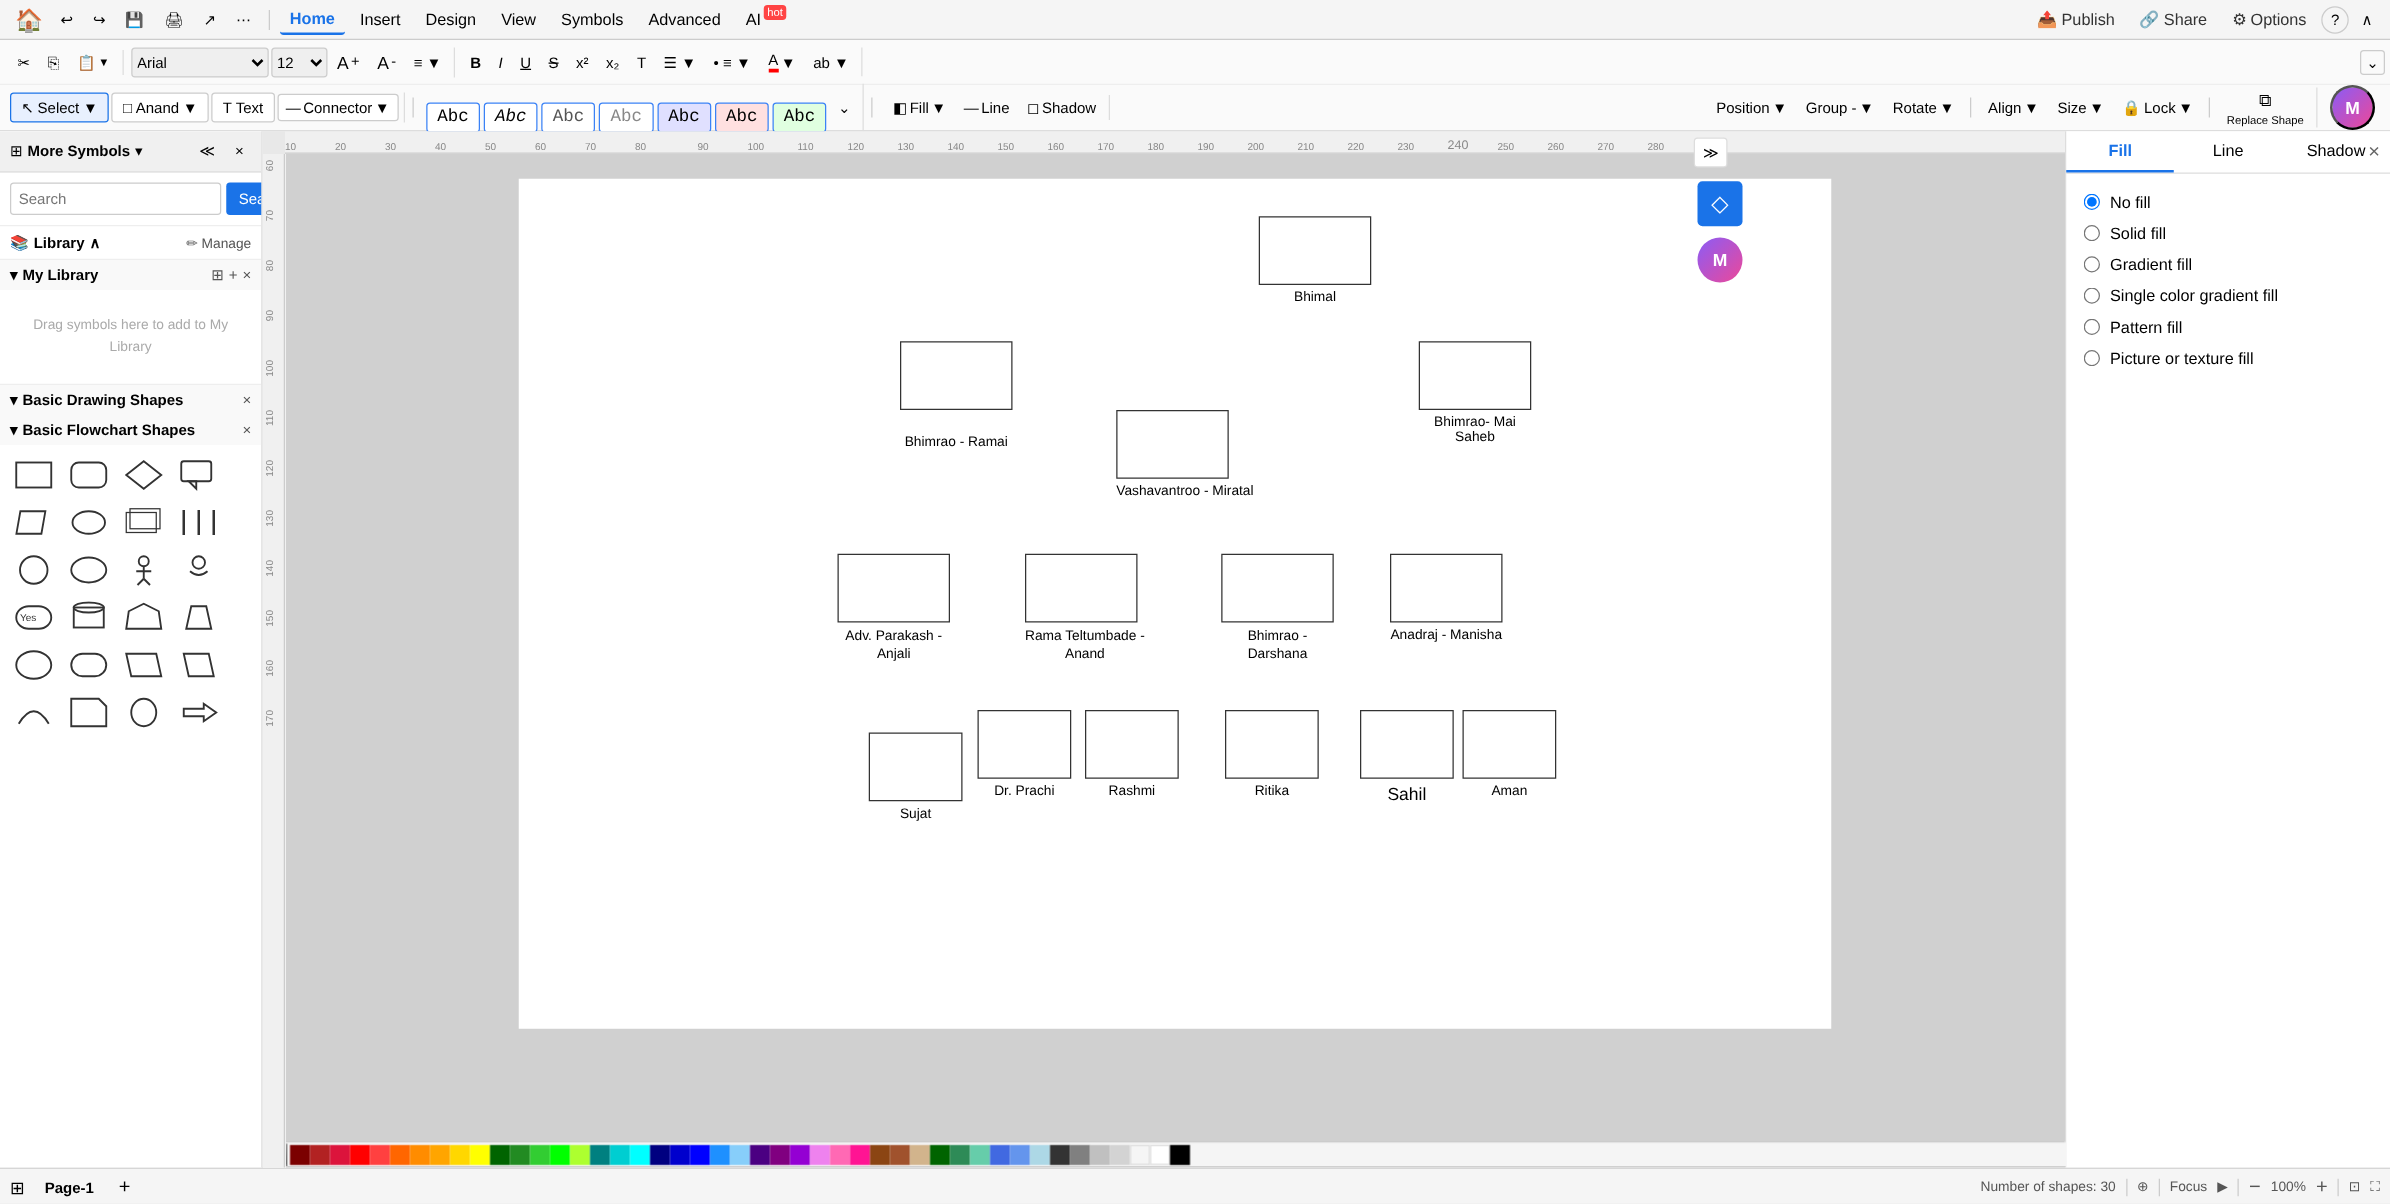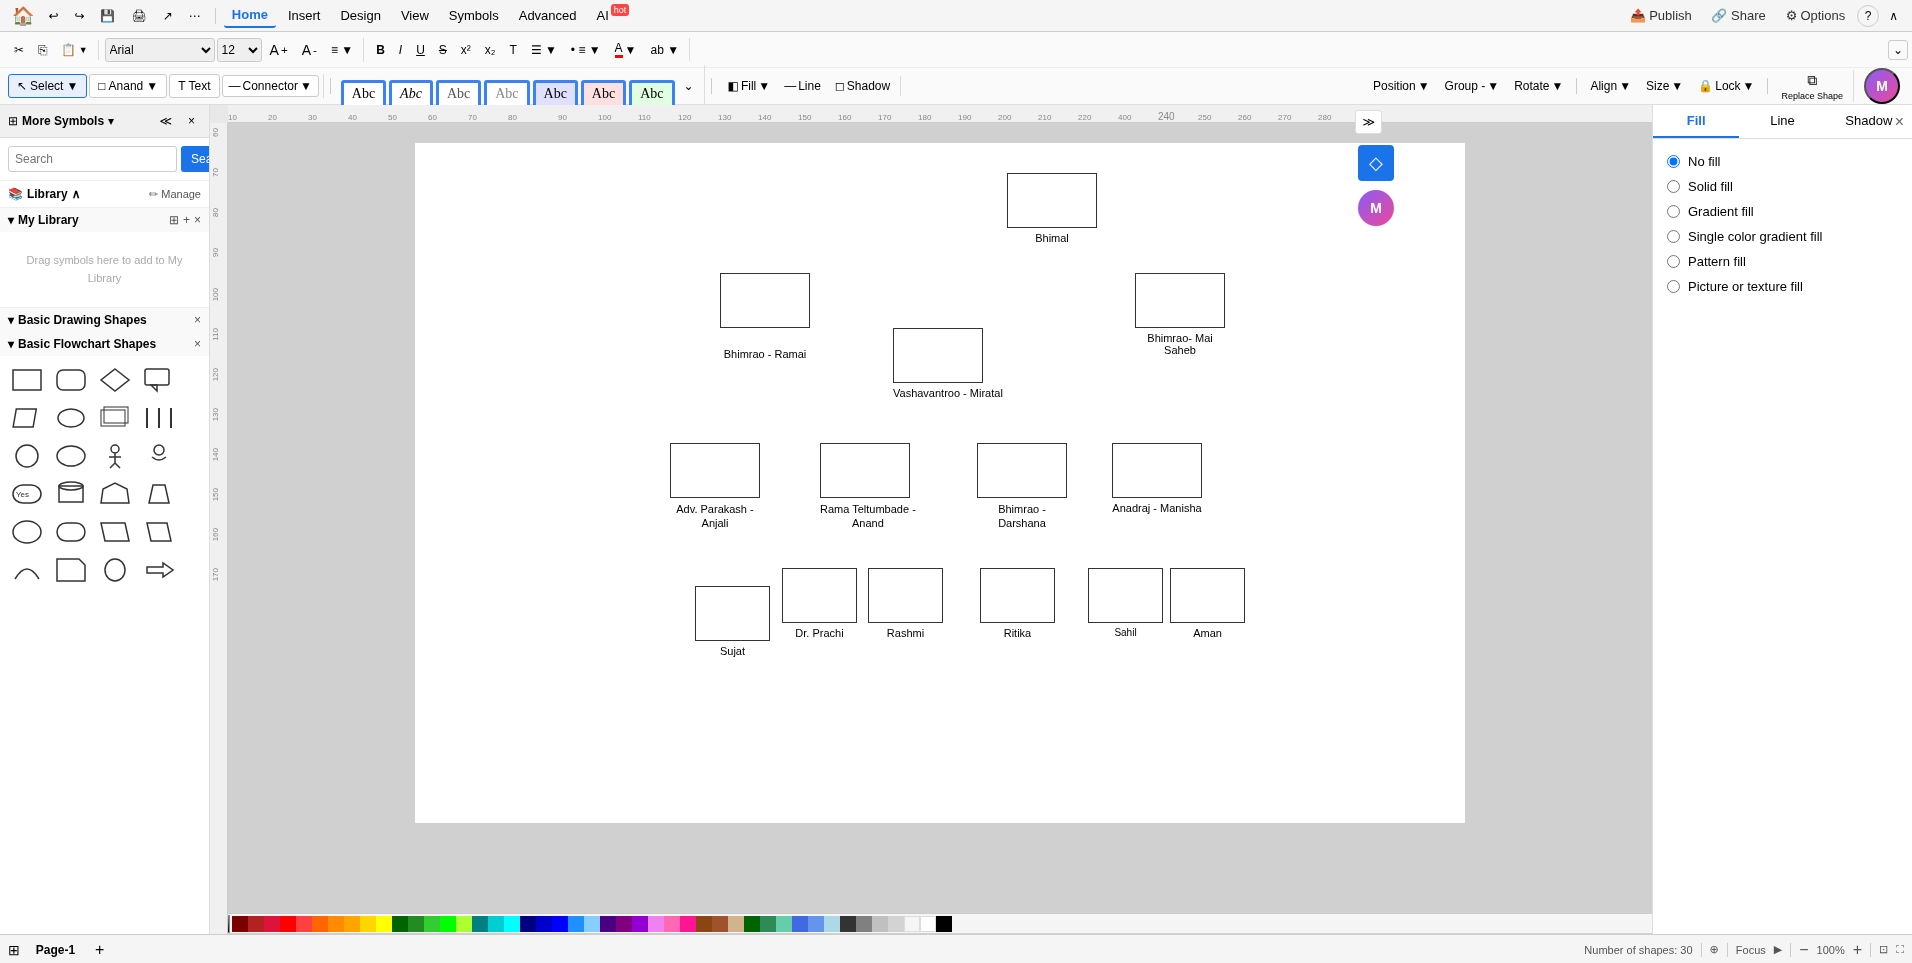--- a/index.html
+++ b/index.html
@@ -75,21 +75,21 @@
       display: flex; align-items: center; background: #f5f5f5; border-top: 1px solid #ccc;
       height: 30px; padding: 0 8px; gap: 8px;
     }
     .status-item { font-size: 11px; color: #555; display: flex; align-items: center; gap: 3px; }
     .status-sep { width: 1px; height: 14px; background: #ccc; }
 
     
     .toolbar-section { display: flex; align-items: center; gap: 2px; padding: 0 4px; border-right: 1px solid #ddd; }
 
     
-    .abc-btn { border: 3px solid #3b82f6; border-radius: 3px; padding: 3px 8px; font-family: Liberation Serif, serif; font-size: 14px; cursor: pointer; background: white; margin-top: 15px; }
+    .abc-btn { border: 1px solid #3b82f6; border-radius: 3px; padding: 3px 8px; font-family: Liberation Mono, monospace; font-size: 14px; cursor: pointer; background: white; margin-top: 15px; }
 
     
     .connector-btn { display: flex; align-items: center; gap: 2px; border: 1px solid #ccc; border-radius: 3px; padding: 3px 6px; cursor: pointer; background: white; font-size: 12px; }
 
     
     .tool-btn { display: flex; align-items: center; gap: 3px; border: 1px solid #ccc; border-radius: 3px; padding: 4px 8px; cursor: pointer; background: white; font-size: 12px; }
     .tool-btn.active { background: #e8f0fe; border-color: #1a73e8; }
 
     
     .avatar-circle { width: 36px; height: 36px; border-radius: 50%; background: #8b5cf6; display: flex; align-items: center; justify-content: center; cursor: pointer; }
@@ -486,21 +486,21 @@
       <span style="font-size:8px; color:#888; position:absolute; left:490px;">130</span>
       <span style="font-size:8px; color:#888; position:absolute; left:530px;">140</span>
       <span style="font-size:8px; color:#888; position:absolute; left:570px;">150</span>
       <span style="font-size:8px; color:#888; position:absolute; left:610px;">160</span>
       <span style="font-size:8px; color:#888; position:absolute; left:650px;">170</span>
       <span style="font-size:8px; color:#888; position:absolute; left:690px;">180</span>
       <span style="font-size:8px; color:#888; position:absolute; left:730px;">190</span>
       <span style="font-size:8px; color:#888; position:absolute; left:770px;">200</span>
       <span style="font-size:8px; color:#888; position:absolute; left:810px;">210</span>
       <span style="font-size:8px; color:#888; position:absolute; left:850px;">220</span>
-      <span style="font-size:8px; color:#888; position:absolute; left:890px;">400</span>
+      <span style="font-size:8px; color:#888; position:absolute; left:890px;">230</span>
       <span style="font-size:10px; color:#888; position:absolute; left:930px;">240</span>
       <span style="font-size:8px; color:#888; position:absolute; left:970px;">250</span>
       <span style="font-size:8px; color:#888; position:absolute; left:1010px;">260</span>
       <span style="font-size:8px; color:#888; position:absolute; left:1050px;">270</span>
       <span style="font-size:8px; color:#888; position:absolute; left:1090px;margin-top:16px;">280</span>
     </div>
 
     <div id="ruler-left" style="position:absolute; left:0; top:18px; bottom:0; width:18px; background:#f0f0f0; border-right:1px solid #ccc; z-index:10; overflow:hidden;">
       <span style="font-size:8px; color:#888; position:absolute; top:5px; left:1px; writing-mode:vertical-rl; transform:rotate(180deg);">60</span>
       <span style="font-size:8px; color:#888; position:absolute; top:45px; left:1px; writing-mode:vertical-rl; transform:rotate(180deg);">70</span>
@@ -575,21 +575,21 @@
           <div style="text-align:center; font-size:11px; margin-top:4px;">Rashmi</div>
         </div>
 
         <div style="position:absolute; left:565px; top:425px;">
           <div style="width:75px; height:55px; border:1px solid #333; background:white;"></div>
           <div style="text-align:center; font-size:11px; margin-top:4px;">Ritika</div>
         </div>
 
         <div style="position:absolute; left:673px; top:425px;">
           <div style="width:75px; height:55px; border:1px solid #333; background:white;"></div>
-          <div style="text-align:center; font-size:10px; margin-top:4px;">Sahil</div>
+          <div style="text-align:center; font-size:14px; margin-top:4px;">Sahil</div>
         </div>
 
         <div style="position:absolute; left:755px; top:425px;">
           <div style="width:75px; height:55px; border:1px solid #333; background:white;"></div>
           <div style="text-align:center; font-size:11px; margin-top:4px;">Aman</div>
         </div>
 
       </div>
     </div>
 

